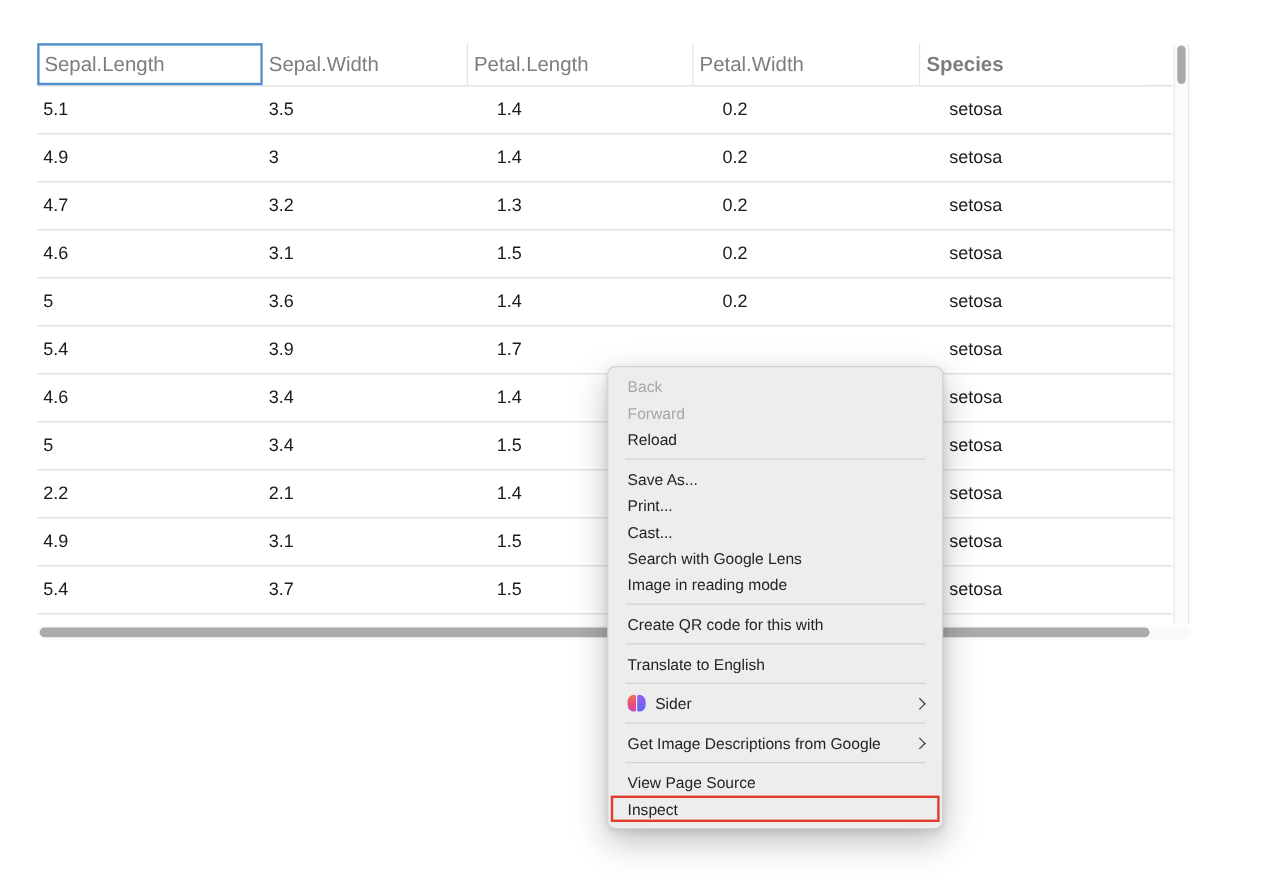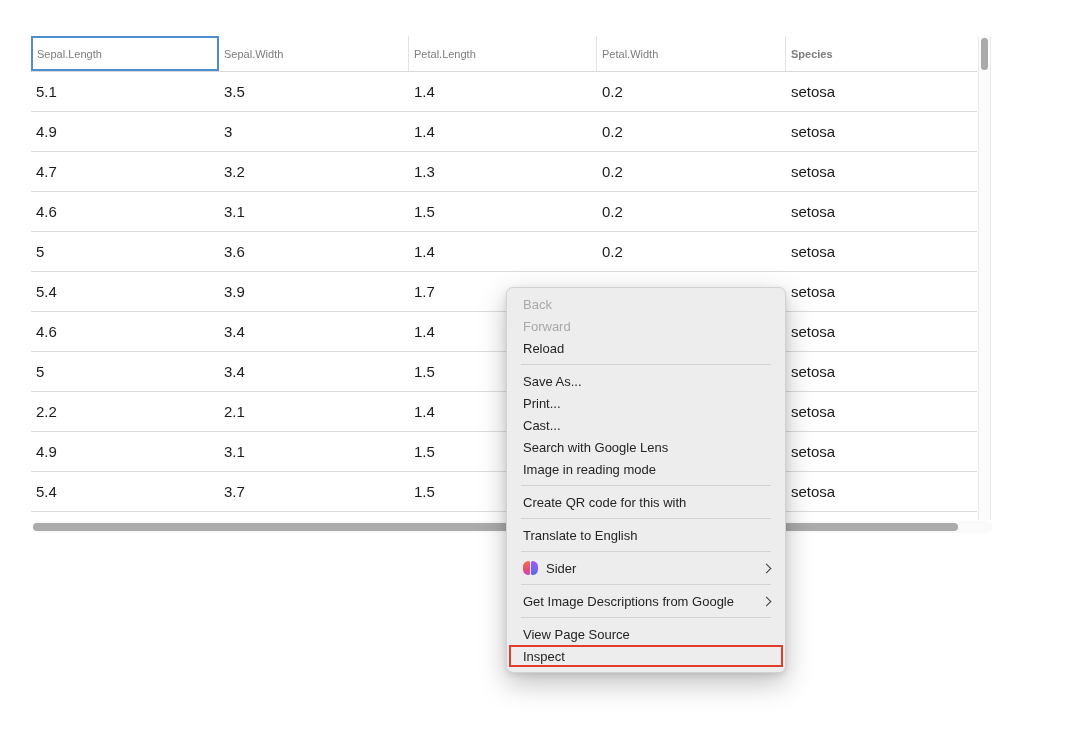--- a/index.html
+++ b/index.html
@@ -7,21 +7,21 @@
     width:1065px;height:737px;position:relative;overflow:hidden;
     background:#ffffff;
     font-family:"Liberation Sans", sans-serif;
   }
 
   
   .tablegrid{position:absolute;left:31px;top:36px;width:946px;}
   .thead{display:flex;height:36px;border-bottom:1px solid #d9d9d9;box-sizing:border-box;}
   .hcell{
     box-sizing:border-box;display:flex;align-items:center;
-    padding-left:5px;font-size:11px;color:#7d7d7d;
+    padding-left:5px;font-size:17px;color:#7d7d7d;
     border-right:1px solid #e3e3e3;background:#ffffff;
   }
   .hcell.last{border-right:none;}
   .hcell.focused{border:2px solid #4f8ecd;padding-left:4px;}
   .row{display:flex;height:40px;border-bottom:1px solid #dcdcdc;box-sizing:border-box;}
   .cell{
     box-sizing:border-box;display:flex;align-items:center;
     padding-left:5px;font-size:15px;color:#1b1b1b;
   }
 
@@ -33,21 +33,21 @@
   }
   .vthumb{position:absolute;left:2px;top:1px;width:7px;height:32px;background:#a9a9a9;border-radius:4px;}
   .hscroll{
     position:absolute;left:31px;top:521px;width:961px;height:12px;
     background:#fafafa;border-radius:6px;
   }
   .hthumb{position:absolute;left:2px;top:2px;width:925px;height:8px;background:#ababab;border-radius:4px;}
 
   
   .menu{
-    position:absolute;left:506px;top:287px;width:280px;box-sizing:border-box;
+    position:absolute;left:506px;top:305px;width:280px;box-sizing:border-box;
     background:#ededee;border:1px solid #d2d2d4;border-radius:7px;
     padding:5px 0;
     box-shadow:0 10px 28px rgba(0,0,0,0.25), 0 2px 6px rgba(0,0,0,0.10);
   }
   .mitem{
     height:22px;display:flex;align-items:center;box-sizing:border-box;
     padding:0 12px 0 16px;font-size:13px;color:#242424;white-space:nowrap;
   }
   .mitem .lbl{flex:1;overflow:hidden;}
   .mitem.disabled{color:#a8a8a8;}
@@ -64,21 +64,21 @@
   }
 </style>
 </head>
 <body>
 
 <div class="tablegrid">
   <div class="thead" id="thead">
       <div class="hcell focused" style="width: 188px;">
         <span>Sepal.Length</span>
       </div>
-      <div class="hcell" style="width: 190px;">
+      <div class="hcell" style="width: 171px;">
         <span>Sepal.Width</span>
       </div>
       <div class="hcell" style="width: 188px;">
         <span>Petal.Length</span>
       </div>
       <div class="hcell" style="width: 189px;">
         <span>Petal.Width</span>
       </div>
       <div class="hcell last" style="width: 191px; font-weight: bold;">
         <span>Species</span>

